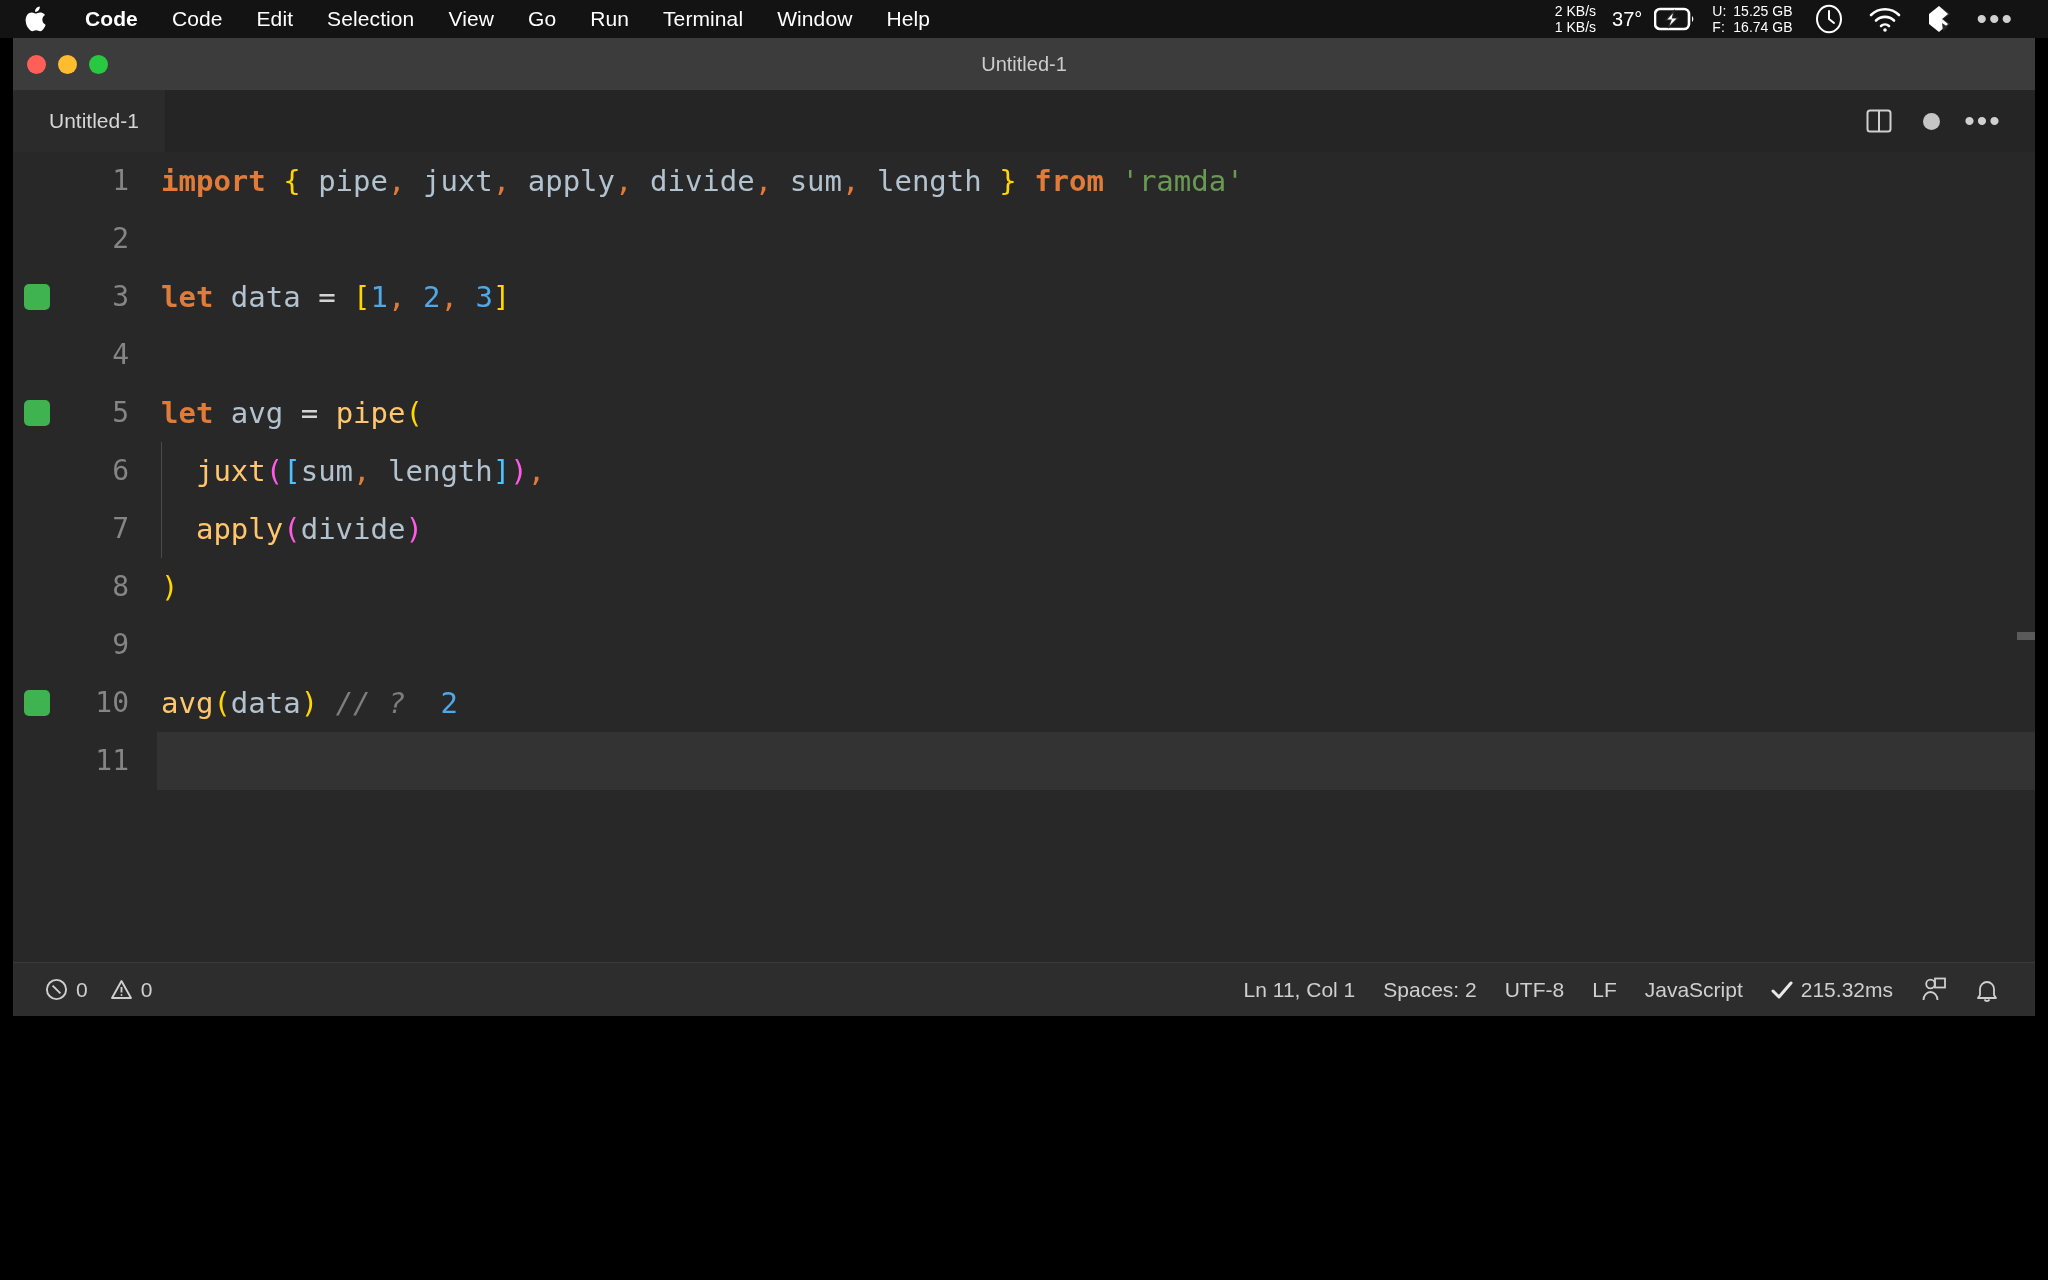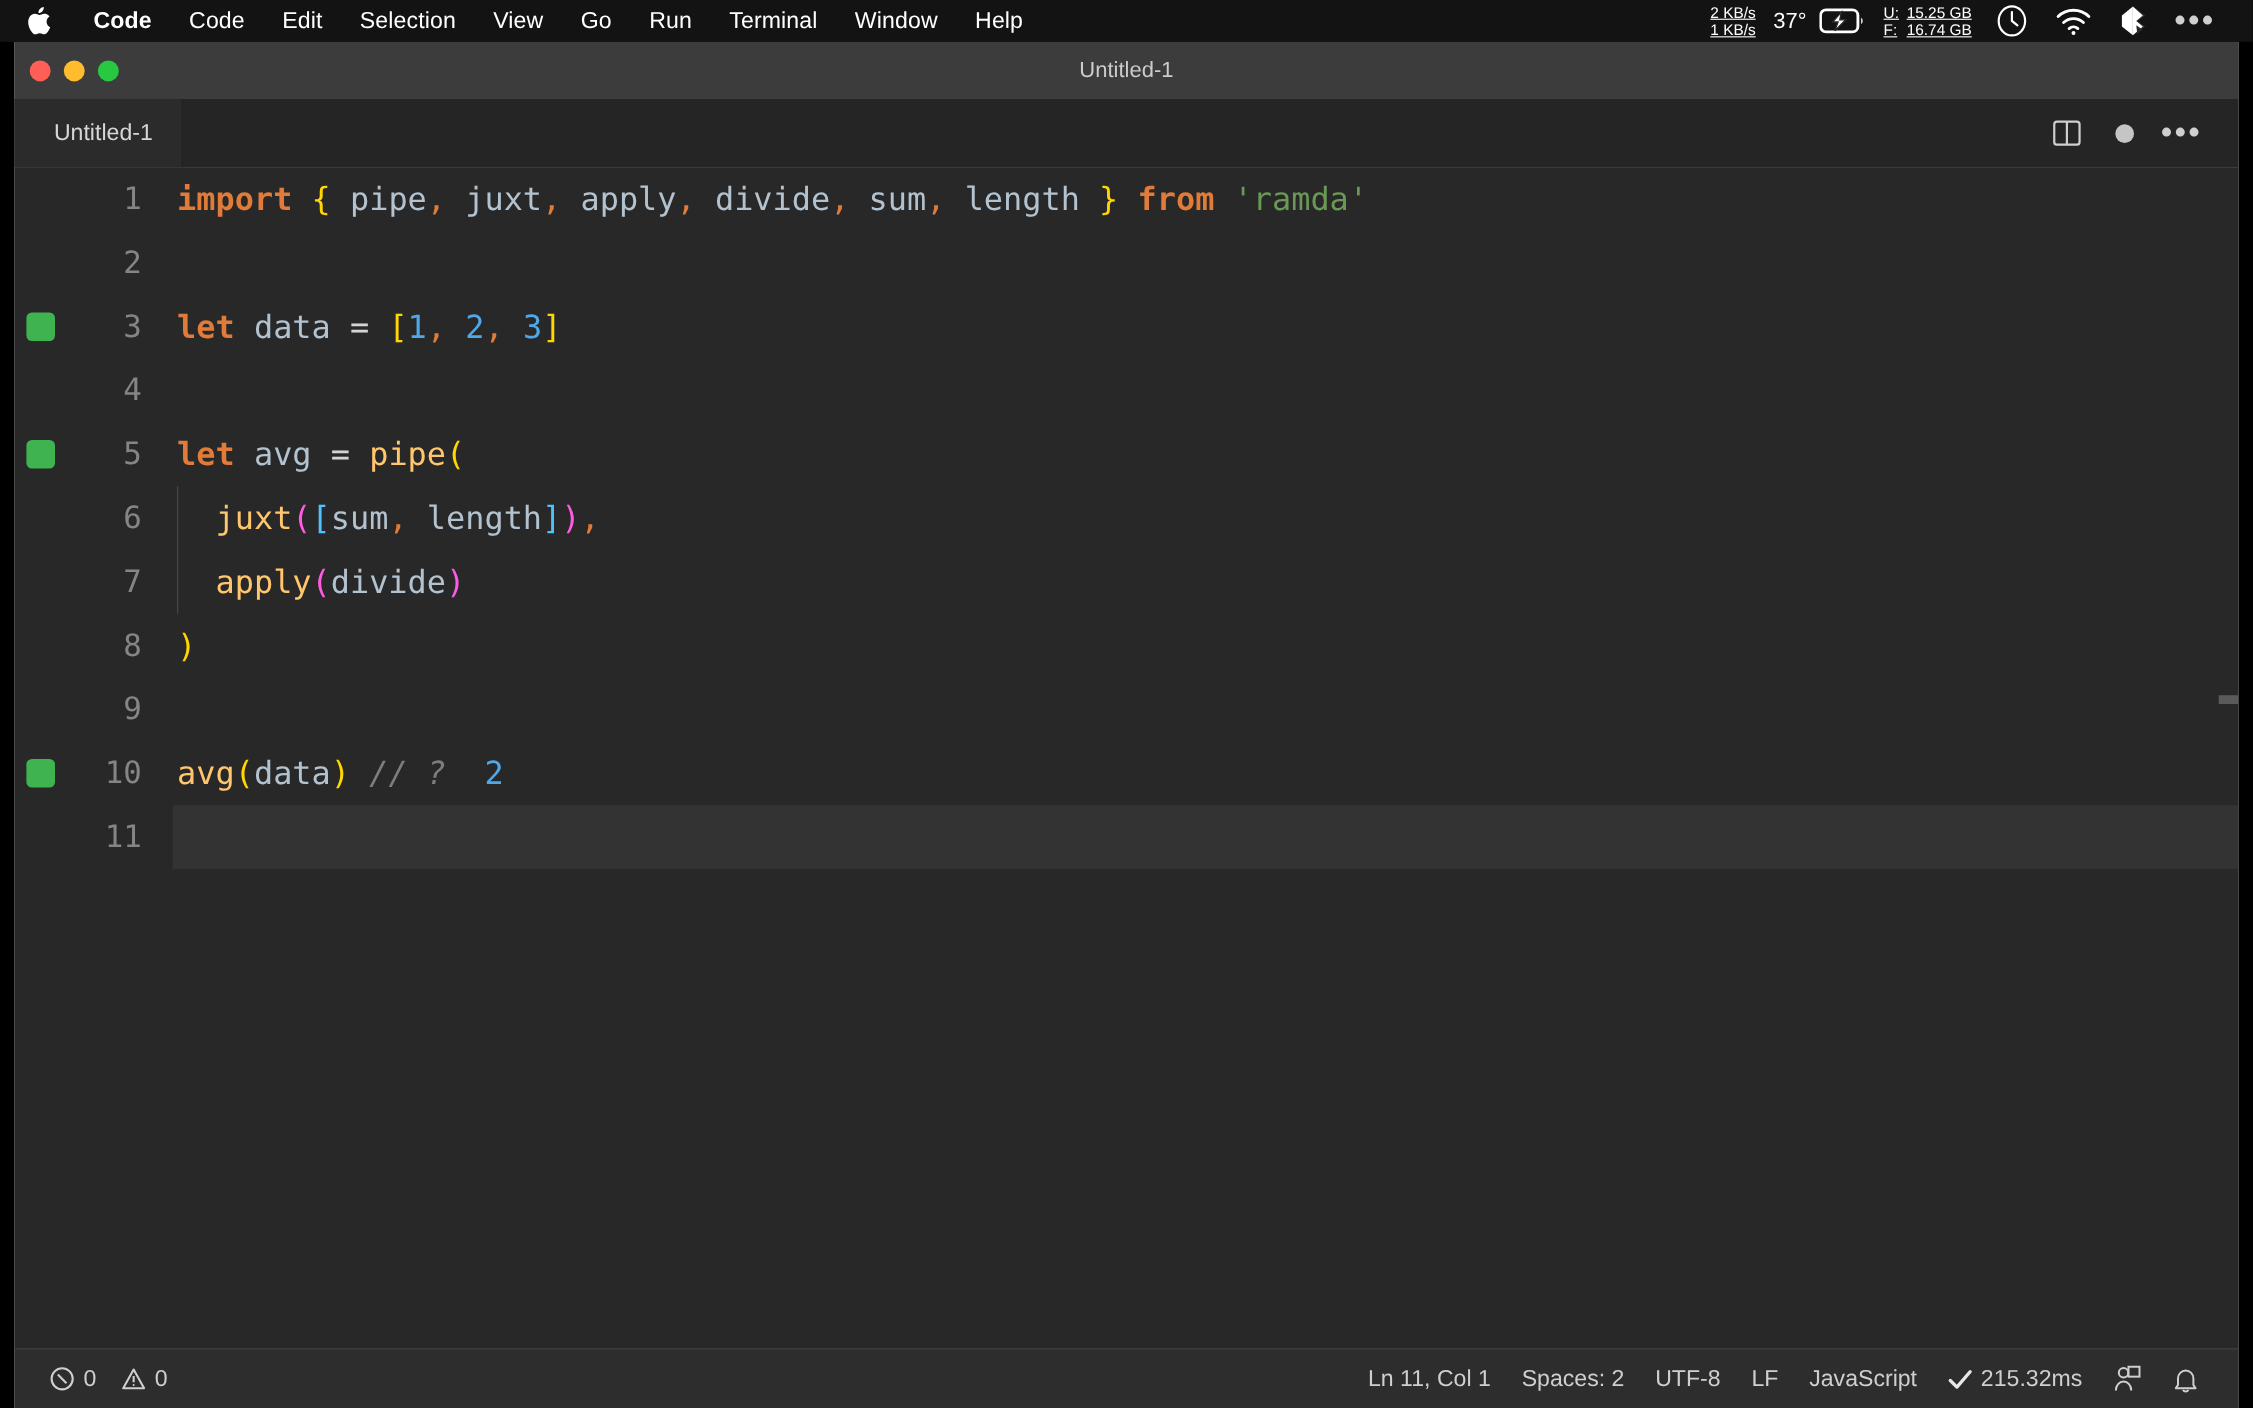--- a/index.html
+++ b/index.html
@@ -58,21 +58,20 @@
     align-items: center;
     height: 38px;
     padding-right: 22px;
     gap: 0;
   }
   .status-cluster {
     display: flex;
     align-items: center;
     padding: 0 10px;
     height: 38px;
-    text-decoration: underline;
   }
   .net-speed {
     display: flex;
     flex-direction: column;
     justify-content: center;
     font-size: 14px;
     line-height: 16px;
     text-align: right;
     color: #fff;
     white-space: nowrap;
@@ -94,22 +93,22 @@
   .mem-readout .mem-labels { margin-right: 7px; text-align: left; }
   .mem-readout .mem-values { text-align: right; }
   .tray-icon { padding: 0 12px; display: flex; align-items: center; }
 
   
   #window {
     position: absolute;
     top: 38px;
     left: 13px;
     width: 2022px;
-    height: 1242px;
-    background: #a3a3a3;
+    height: 978px;
+    background: #c2410c;
     display: flex;
     flex-direction: column;
     overflow: hidden;
   }
 
   
   #titlebar {
     height: 52px;
     background: #3c3c3c;
     display: flex;

